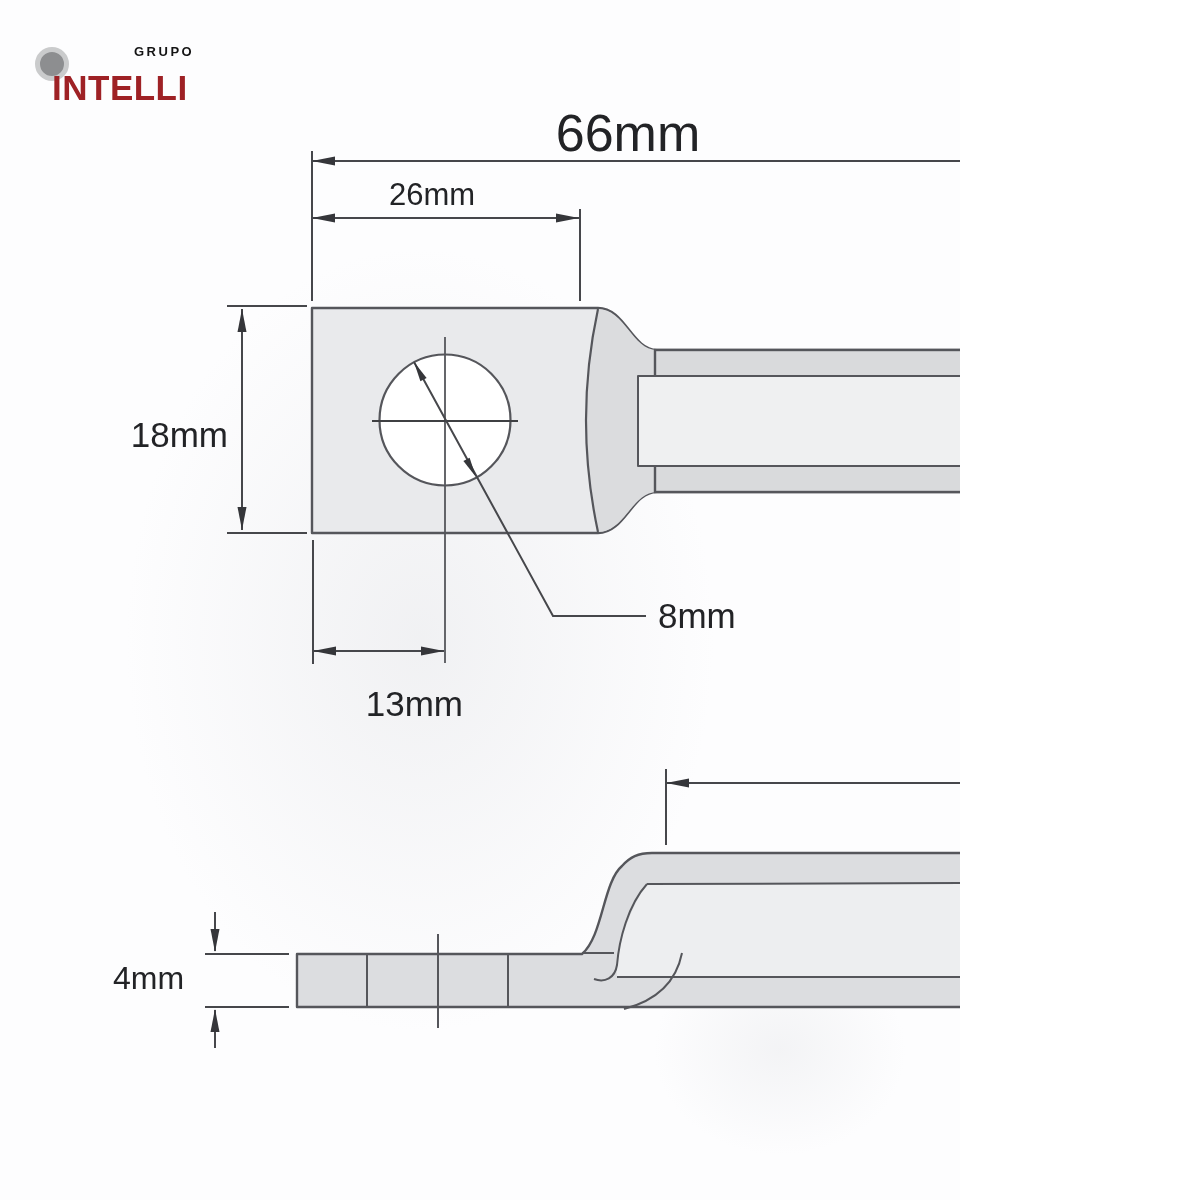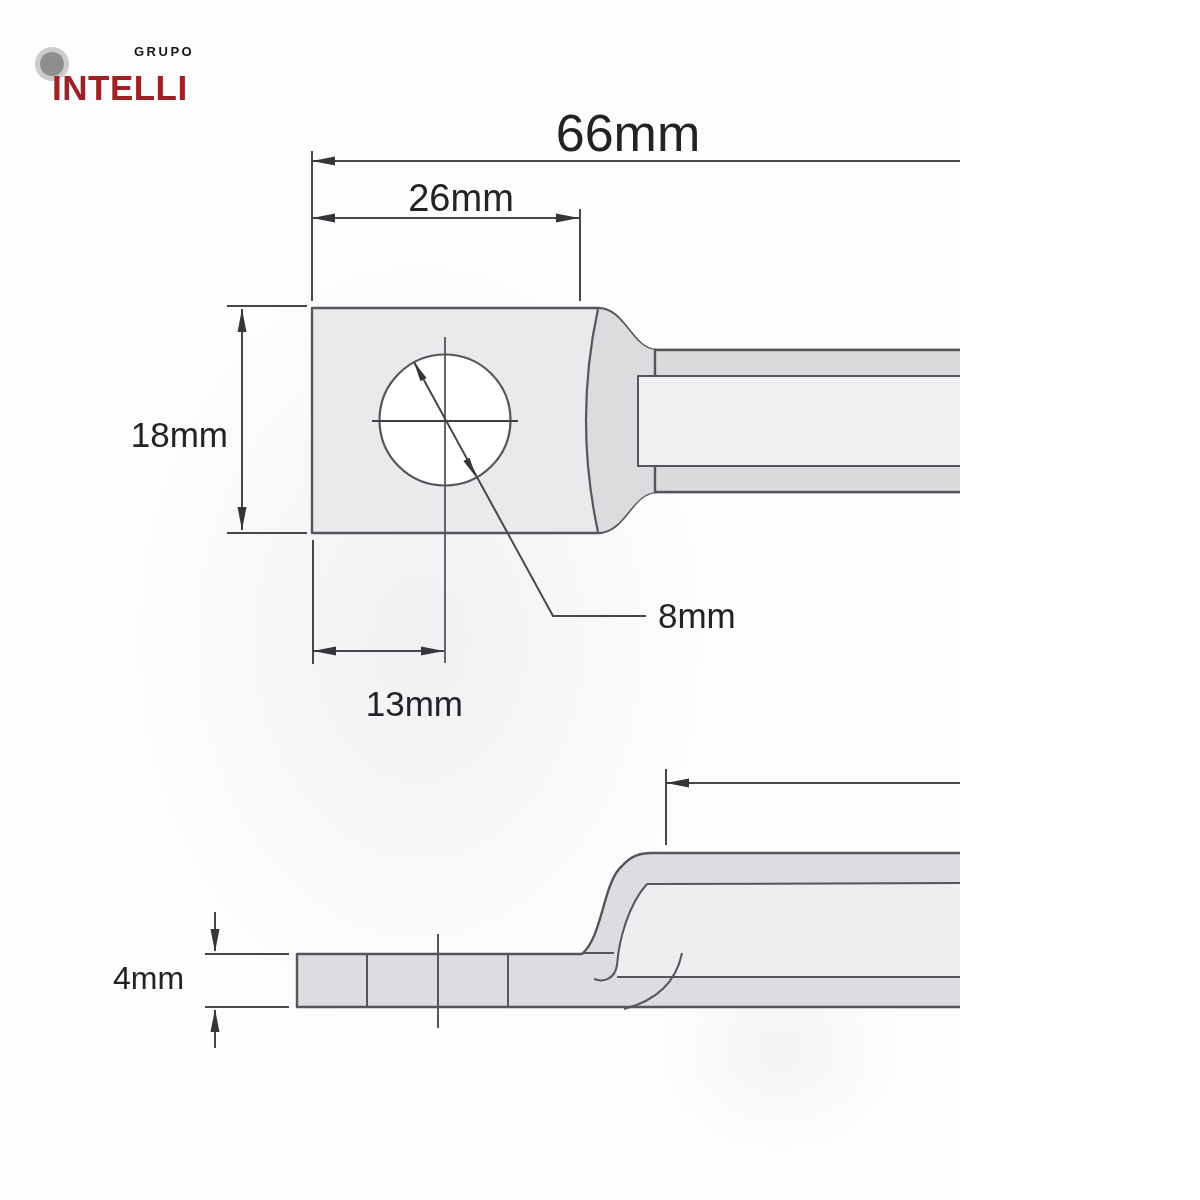--- a/index.html
+++ b/index.html
@@ -14,21 +14,21 @@
       radial-gradient(closest-side at 420px 640px, rgba(228,229,232,0.5), rgba(255,255,255,0) 70%),
       radial-gradient(closest-side at 780px 1050px, rgba(231,232,235,0.45), rgba(255,255,255,0) 70%),
       #fdfdfe;
   }
   svg{position:absolute;left:0;top:0;}
   .lbl{
     position:absolute;color:#222326;font-weight:400;
     font-family:"Liberation Sans", sans-serif;white-space:nowrap;text-align:center;
   }
   .lbl-66{left:528px;top:103px;width:200px;text-align:center;font-size:52px;}
-  .lbl-26{left:381px;top:177px;width:160px;text-align:center;font-size:38px;}
+  .lbl-26{left:352px;top:177px;width:160px;text-align:center;font-size:31px;}
   .lbl-18{left:108px;top:408px;width:120px;text-align:right;font-size:35px;margin-top:7px;}
   .lbl-8{left:658px;top:596px;font-size:35px;}
   .lbl-13{left:303px;top:684px;width:160px;text-align:right;font-size:35px;}
   .lbl-32{left:748px;top:726px;width:180px;text-align:center;font-size:37px;}
   .lbl-4{left:113px;top:960px;font-size:32px;}
   .peso{
     position:absolute;right:82px;top:1134px;font-size:40px;font-weight:300;
     color:#2c2d2f;letter-spacing:0.5px;
   }
   .logo{position:absolute;left:30px;top:40px;width:220px;height:60px;}

